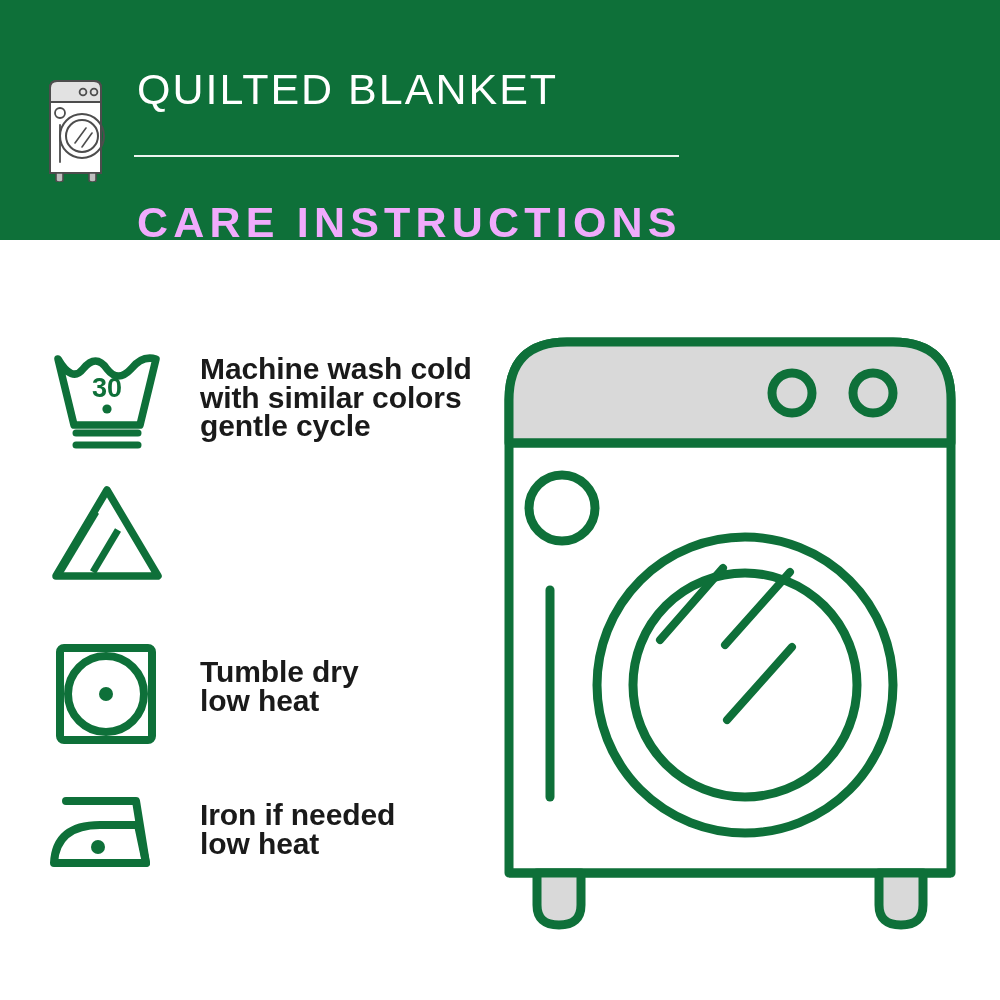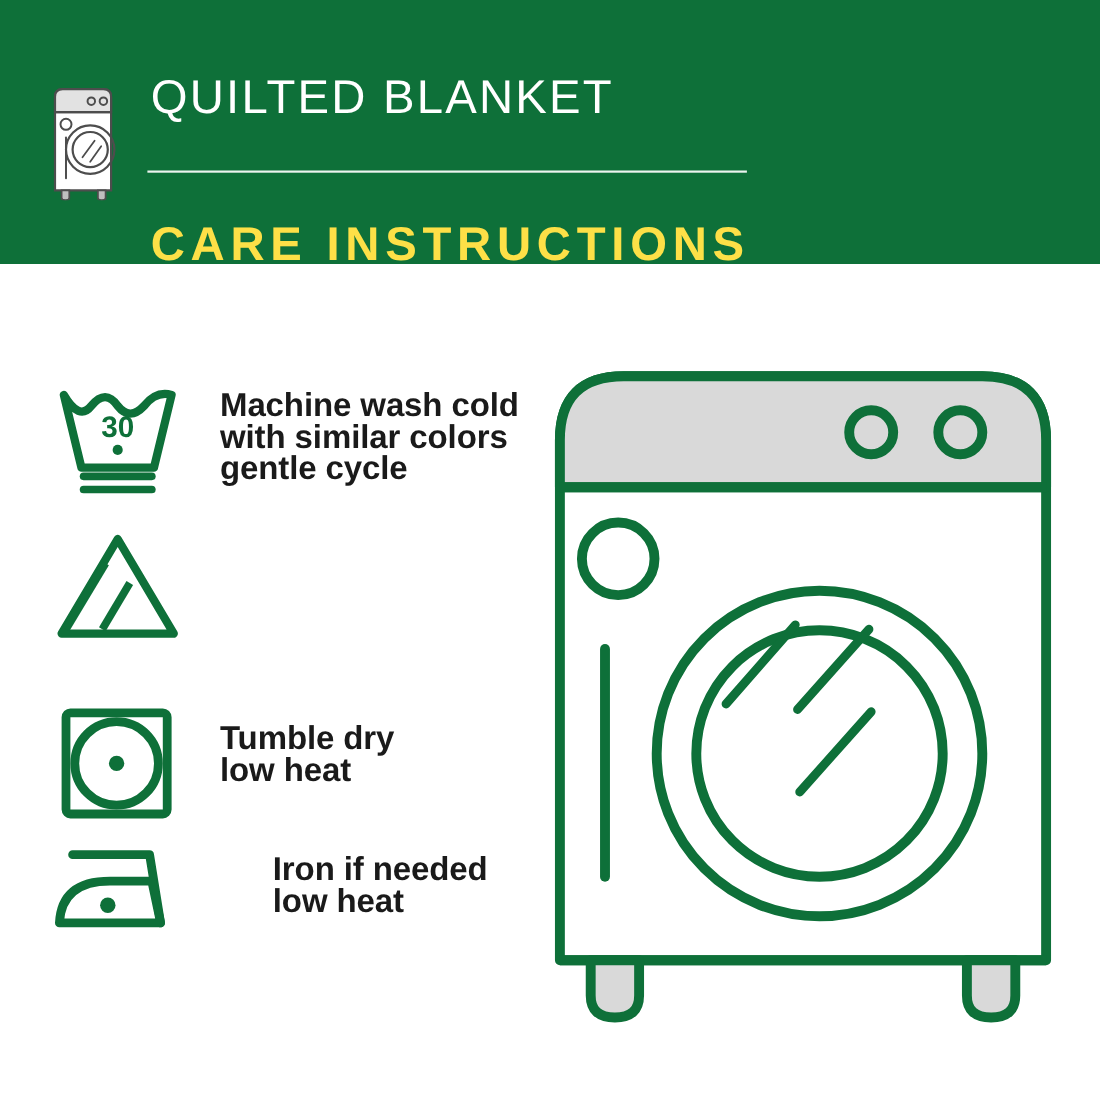--- a/index.html
+++ b/index.html
@@ -54,21 +54,21 @@
     padding-left: 3px;
   }
   .title-rule {
     height: 2px;
     background: #ffffff;
     width: 545px;
     margin: 9px 0 8px 0;
     opacity: 0.92;
   }
   .title-sub {
-    color: #fde047;
+    color: #f0abfc;
     font-size: 43px;
     line-height: 50px;
     font-weight: 700;
     letter-spacing: 5.2px;
     white-space: nowrap;
     padding-left: 3px;
   }
 
   
   .care-list {
@@ -80,21 +80,21 @@
   }
   .care-row {
     position: absolute;
     left: 48px;
     display: flex;
     align-items: flex-start;
   }
   .care-row.r0 { top: 103px; }
   .care-row.r1 { top: 240px; }
   .care-row.r2 { top: 400px; }
-  .care-row.r3 { top: 521px; gap: 48px; }
+  .care-row.r3 { top: 545px; }
 
   .symbol {
     width: 118px;
     flex: 0 0 118px;
     display: flex;
     align-items: flex-start;
     justify-content: center;
   }
   .care-text {
     margin-left: 34px;

